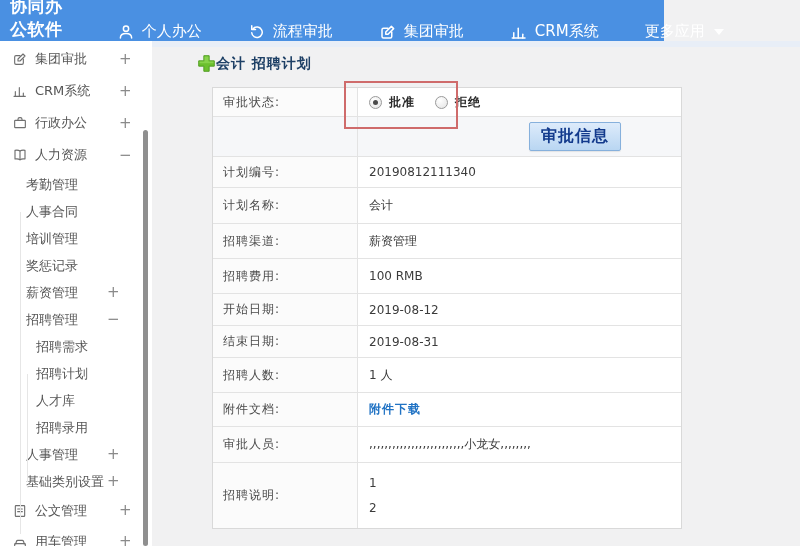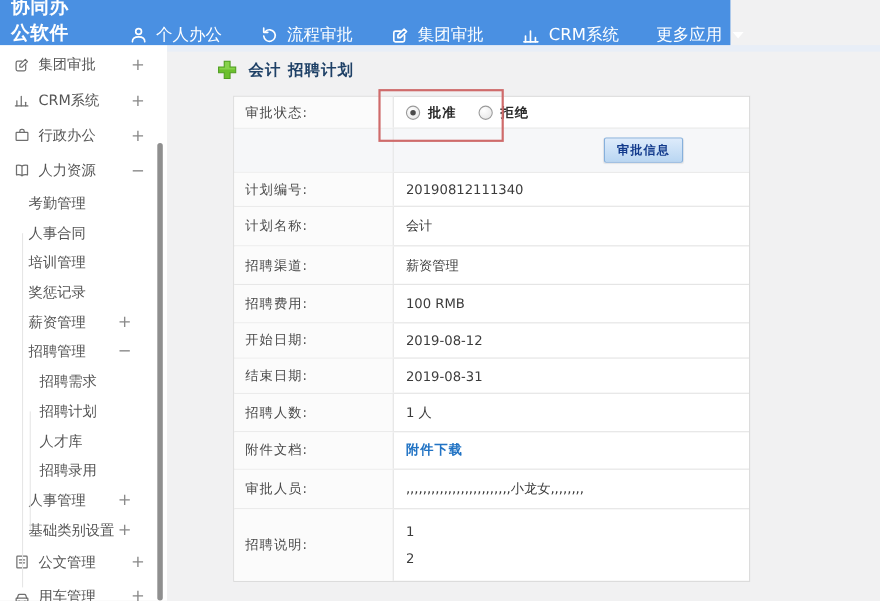--- a/index.html
+++ b/index.html
@@ -5,21 +5,21 @@
   html,body{margin:0;padding:0;width:800px;height:546px;overflow:hidden;
     font-family:"DejaVu Sans","Liberation Sans",sans-serif;background:#f1f1f2;}
   *{box-sizing:border-box;}
 
   
   .topbar{position:absolute;left:0;top:0;width:664px;height:41px;
     background:var(--topbar,#4a90e2);display:flex;align-items:flex-end;color:#fff;z-index:10;}
   .logo{padding-left:10px;font-size:17px;font-weight:bold;width:190px;letter-spacing:.5px;}
   .hamburger{width:22px;height:15px;display:flex;flex-direction:column;justify-content:space-between;cursor:pointer;margin-left:10px;}
   .hamburger i{display:block;height:2.5px;background:#fff;border-radius:1px;}
-  .topnav{display:flex;align-items:center;margin-left:28px;}
+  .topnav{display:flex;align-items:center;margin-left:28px;gap:12px;}
   .nav-item{display:flex;align-items:center;gap:7px;margin-right:34px;font-size:15px;cursor:pointer;white-space:nowrap;}
   .nav-item svg{width:18px;height:18px;stroke:#fff;fill:none;stroke-width:2;stroke-linecap:round;stroke-linejoin:round;}
   .caret{width:0;height:0;border-left:5px solid transparent;border-right:5px solid transparent;border-top:6px solid #fff;margin-left:2px;}
 
   
   .sidebar{position:absolute;left:0;top:41px;width:152px;height:505px;background:#fff;padding-top:2px;}
   .s-item{position:relative;display:flex;align-items:center;cursor:pointer;}
   .s-item.l1{height:32px;padding-left:12px;}
   .s-item.l1.low{height:31px;}
   .s-item.l2{height:27px;padding-left:26px;}
@@ -30,42 +30,42 @@
   .s-exp{position:absolute;left:119px;color:#8a8a8a;font-size:15px;line-height:1;cursor:pointer;}
   .l2 .s-exp{left:107px;}
   .tree-line{position:absolute;width:1px;background:#e6e6e6;}
   .tl-a{left:20px;top:171px;height:322px;}
   .tl-b{left:27px;top:333px;height:108px;}
   .scroll-thumb{position:absolute;right:4px;top:89px;width:5px;height:416px;background:#8f8f8f;border-radius:3px;cursor:pointer;}
 
   
   .content{position:absolute;left:152px;top:41px;width:648px;height:505px;background:#f1f1f2;}
   .content-strip{position:absolute;left:0;top:0;width:648px;height:6px;background:#e8eef7;}
-  .page-header{position:absolute;left:45px;top:13px;display:flex;align-items:center;gap:10px;}
+  .page-header{position:absolute;left:45px;top:13px;display:flex;align-items:center;}
   .plus-icon{width:19px;height:19px;}
   .page-title{font-size:14px;font-weight:bold;color:var(--title,#1e4066);letter-spacing:1px;}
 
   .form-table{position:absolute;left:60px;top:46px;width:470px;background:#fff;
     border:1px solid #d9d9d9;}
   .frow{display:flex;border-bottom:1px solid #e3e3e3;}
   .frow:last-child{border-bottom:none;}
   .flabel{width:145px;flex:0 0 145px;background:#fbfbfb;border-right:1px solid #e3e3e3;
     font-size:12px;color:#4a4a4a;display:flex;align-items:center;padding-left:10px;letter-spacing:1px;}
   .fvalue{flex:1;font-size:12px;color:#3b3b3b;display:flex;align-items:center;padding-left:11px;}
   .frow.btnrow .flabel,.frow.btnrow .fvalue{background:#f6f7f9;}
   .frow.btnrow .fvalue{justify-content:flex-end;padding-right:60px;}
 
   .radio{width:13px;height:13px;border-radius:50%;border:1px solid #9a9a9a;
     background:radial-gradient(circle at 35% 30%,#ffffff,#e3e3e3);display:inline-block;position:relative;flex:0 0 13px;cursor:pointer;}
   .radio.on::after{content:"";position:absolute;left:3px;top:3px;right:3px;bottom:3px;border-radius:50%;background:#4a4a4a;}
   .radio-label{font-size:12px;font-weight:bold;color:#2a2a2a;margin:0 20px 0 7px;letter-spacing:1px;}
 
   .info-btn{padding:3px 11px;background:linear-gradient(#ddebfb,#b9d6f2);
     border:1px solid #86b0dc;border-radius:2px;color:var(--btntext,#123a8c);
-    font-weight:bold;font-size:11px;letter-spacing:1px;cursor:pointer;
+    font-weight:bold;font-size:16px;letter-spacing:1px;cursor:pointer;
     font-family:"DejaVu Sans","Liberation Sans",sans-serif;box-shadow:0 1px 1px rgba(0,0,0,.08);}
   .file-link{color:var(--link,#2173c4);font-weight:bold;cursor:pointer;letter-spacing:1px;}
   .desc-cell{flex-direction:column;align-items:flex-start;justify-content:center;gap:13px;}
   .desc-cell span{line-height:1;}
 
   .red-box{position:absolute;left:192px;top:40px;width:114px;height:48px;
     border:2px solid var(--red,#cf6b6b);z-index:5;pointer-events:none;}
 </style>
 </head>
 <body>

